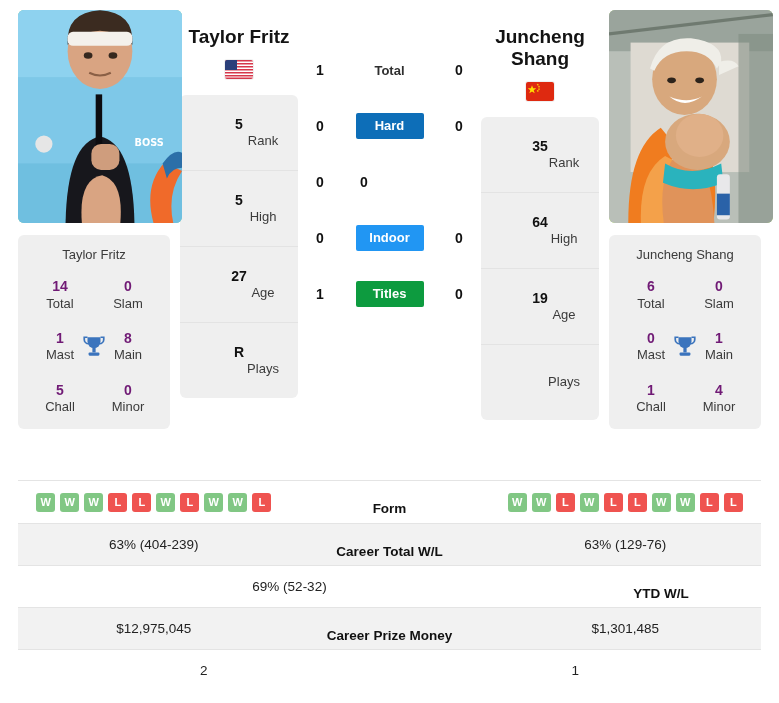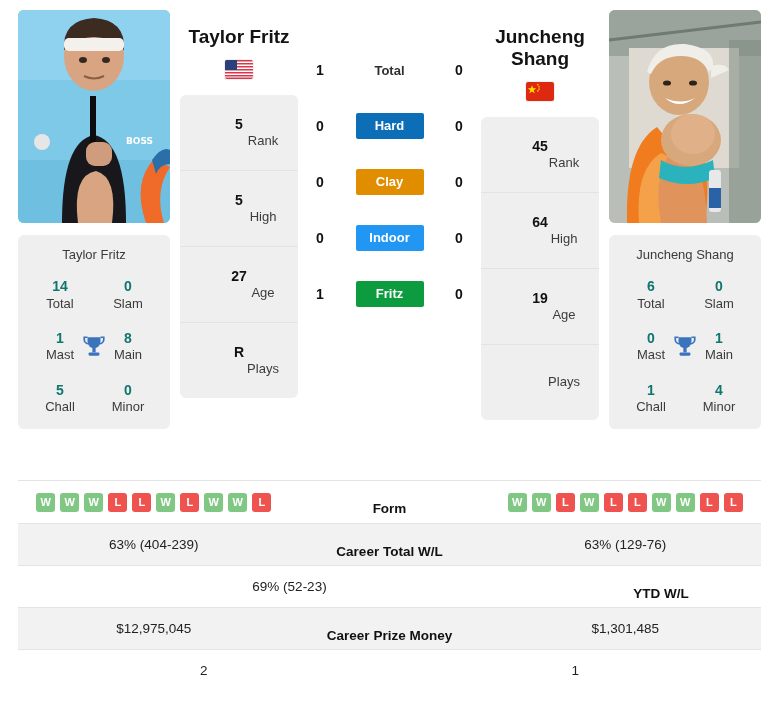--- a/index.html
+++ b/index.html
@@ -23,21 +23,21 @@
     box-sizing: border-box;
     height: 480px;
   }
 
   .player-col {
     width: 152px;
     flex: 0 0 152px;
   }
 
   .photo {
-    width: 152px;
+    width: 164px;
     height: 213px;
     border-radius: 6px;
     overflow: hidden;
     position: relative;
     background: #bef264;
   }
   .photo svg { display: block; width: 100%; height: 100%; }
 
   .player-card {
     margin-top: 12px;
@@ -59,21 +59,21 @@
     display: grid;
     grid-template-columns: 1fr 1fr;
     row-gap: 18px;
   }
   .tg-cell {
     text-align: center;
   }
   .tg-val {
     font-size: 14px;
     font-weight: bold;
-    color: #0f766e;
+    color: #701a75;
     line-height: 1.25;
   }
   .tg-lab {
     font-size: 13px;
     color: #3b3b3b;
     line-height: 1.25;
   }
   .trophy-icon {
     position: absolute;
     left: 50%;
@@ -343,38 +343,35 @@
     <div class="h2h-row">
       <div class="h2h-score">0</div>
       <div class="h2h-mid">
         <span class="surface-badge" id="badge-hard" style="background: rgb(13, 110, 184);">Hard</span>
       </div>
       <div class="h2h-score">0</div>
     </div>
 
     <div class="h2h-row">
       <div class="h2h-score">0</div>
-      <div class="h2h-mid">
-        <span class="surface-badge" id="badge-clay" style="background: rgb(224, 142, 0);">Clay</span>
-      </div>
       <div class="h2h-score">0</div>
     </div>
 
     <div class="h2h-row">
       <div class="h2h-score">0</div>
       <div class="h2h-mid">
         <span class="surface-badge" id="badge-indoor" style="background: rgb(33, 150, 243);">Indoor</span>
       </div>
       <div class="h2h-score">0</div>
     </div>
 
     <div class="h2h-row">
       <div class="h2h-score">1</div>
       <div class="h2h-mid">
-        <span class="surface-badge" id="badge-grass" style="background: rgb(13, 155, 63);">Fritz</span>
+        <span class="surface-badge" id="badge-grass" style="background: rgb(13, 155, 63);">Titles</span>
       </div>
       <div class="h2h-score">0</div>
     </div>
   </div>
 
   <div class="rank-col right">
     <div class="name-block right-name">
       <div class="pname">Juncheng Shang</div>
       <div class="flag">
         <svg viewBox="0 0 28 19">
@@ -382,21 +379,21 @@
           <polygon points="6,3.2 7.1,6.3 10.3,6.3 7.7,8.2 8.7,11.3 6,9.4 3.3,11.3 4.3,8.2 1.7,6.3 4.9,6.3" fill="#ffde00"></polygon>
           <polygon points="12,2 12.5,3.3 13.9,3.4 12.8,4.3 13.2,5.7 12,4.9 10.8,5.7 11.2,4.3 10.1,3.4 11.5,3.3" fill="#ffde00" transform="scale(0.62) translate(7,0.5)"></polygon>
           <polygon points="14,5 14.5,6.3 15.9,6.4 14.8,7.3 15.2,8.7 14,7.9 12.8,8.7 13.2,7.3 12.1,6.4 13.5,6.3" fill="#ffde00" transform="scale(0.62) translate(7,0.5)"></polygon>
           <polygon points="14,9 14.5,10.3 15.9,10.4 14.8,11.3 15.2,12.7 14,11.9 12.8,12.7 13.2,11.3 12.1,10.4 13.5,10.3" fill="#ffde00" transform="scale(0.62) translate(7,0.5)"></polygon>
           <polygon points="12,12 12.5,13.3 13.9,13.4 12.8,14.3 13.2,15.7 12,14.9 10.8,15.7 11.2,14.3 10.1,13.4 11.5,13.3" fill="#ffde00" transform="scale(0.62) translate(7,0.5)"></polygon>
         </svg>
       </div>
     </div>
     <div class="rank-card">
       <div class="rank-cell">
-        <div class="rc-val">45</div>
+        <div class="rc-val">35</div>
         <div class="rc-lab">Rank</div>
       </div>
       <div class="rank-cell">
         <div class="rc-val">64</div>
         <div class="rc-lab">High</div>
       </div>
       <div class="rank-cell">
         <div class="rc-val">19</div>
         <div class="rc-lab">Age</div>
       </div>
@@ -508,21 +505,21 @@
     </div>
   </div>
 
   <div class="srow shaded">
     <div class="scell">63% (404-239)</div>
     <div class="scell label">Career Total W/L</div>
     <div class="scell">63% (129-76)</div>
   </div>
 
   <div class="srow">
-    <div class="scell">69% (52-23)</div>
+    <div class="scell">69% (52-32)</div>
     <div class="scell label">YTD W/L</div>
   </div>
 
   <div class="srow shaded">
     <div class="scell">$12,975,045</div>
     <div class="scell label">Career Prize Money</div>
     <div class="scell">$1,301,485</div>
   </div>
 
   <div class="srow">

